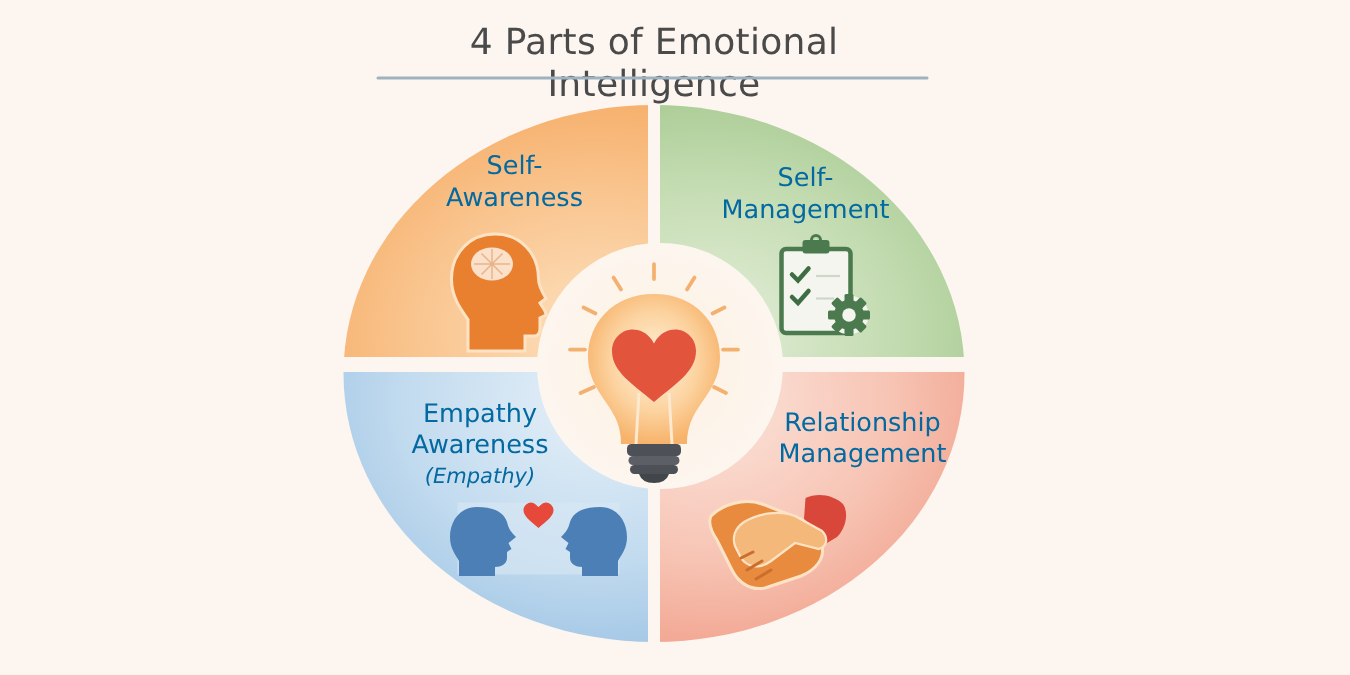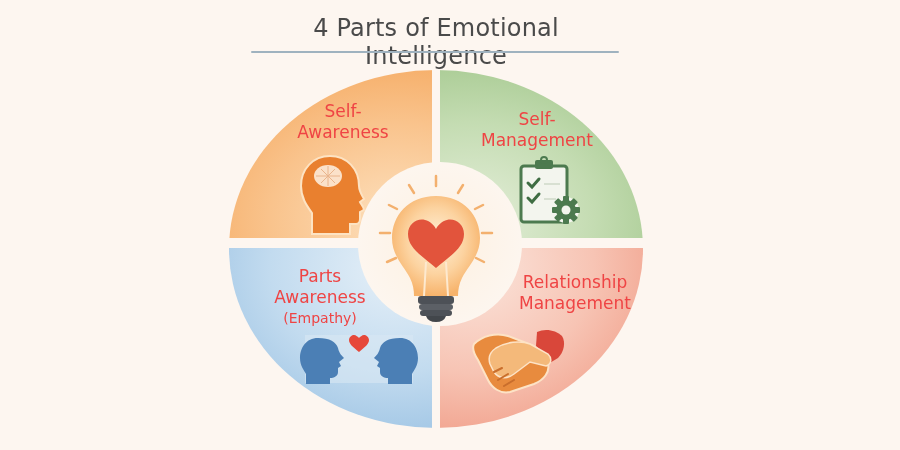--- a/index.html
+++ b/index.html
@@ -13,21 +13,21 @@
   .title {
     position: absolute; left: 250px; top: 14px; width: 372px;
     text-align: center; font-size: 24px; color: #4a4a4a;
     letter-spacing: 0.2px; font-family: "DejaVu Sans", sans-serif;
   }
   .title-underline {
     position: absolute; left: 251px; top: 51px; width: 368px; height: 2px;
     background: #9fb2bf; border-radius: 1px;
   }
   .label {
-    position: absolute; text-align: center; color: #ef4444;
+    position: absolute; text-align: center; color: #0369a1;
     font-size: 17px; line-height: 21px; font-family: "DejaVu Sans", sans-serif;
   }
   .label span { display: block; }
 </style>
 </head>
 <body>
 
 <div class="stage">
 
   <div class="title">4 Parts of Emotional Intelligence</div>
@@ -150,23 +150,23 @@
     <span>Self-</span>
     <span>Awareness</span>
   </div>
 
   <div class="label" style="left:462px; top:109px; width:150px;">
     <span>Self-</span>
     <span>Management</span>
   </div>
 
   <div class="label" style="left:260px; top:266px; width:120px;">
-    <span>Parts</span>
+    <span>Empathy</span>
     <span>Awareness</span>
-    <span style="font-size:14px;">(Empathy)</span>
+    <span style="font-size:14px;font-style:italic;">(Empathy)</span>
   </div>
 
   <div class="label" style="left:500px; top:272px; width:150px;text-align:center;">
     <span>Relationship</span>
     <span>Management</span>
   </div>
 
 </div>
 
 </body></html>

